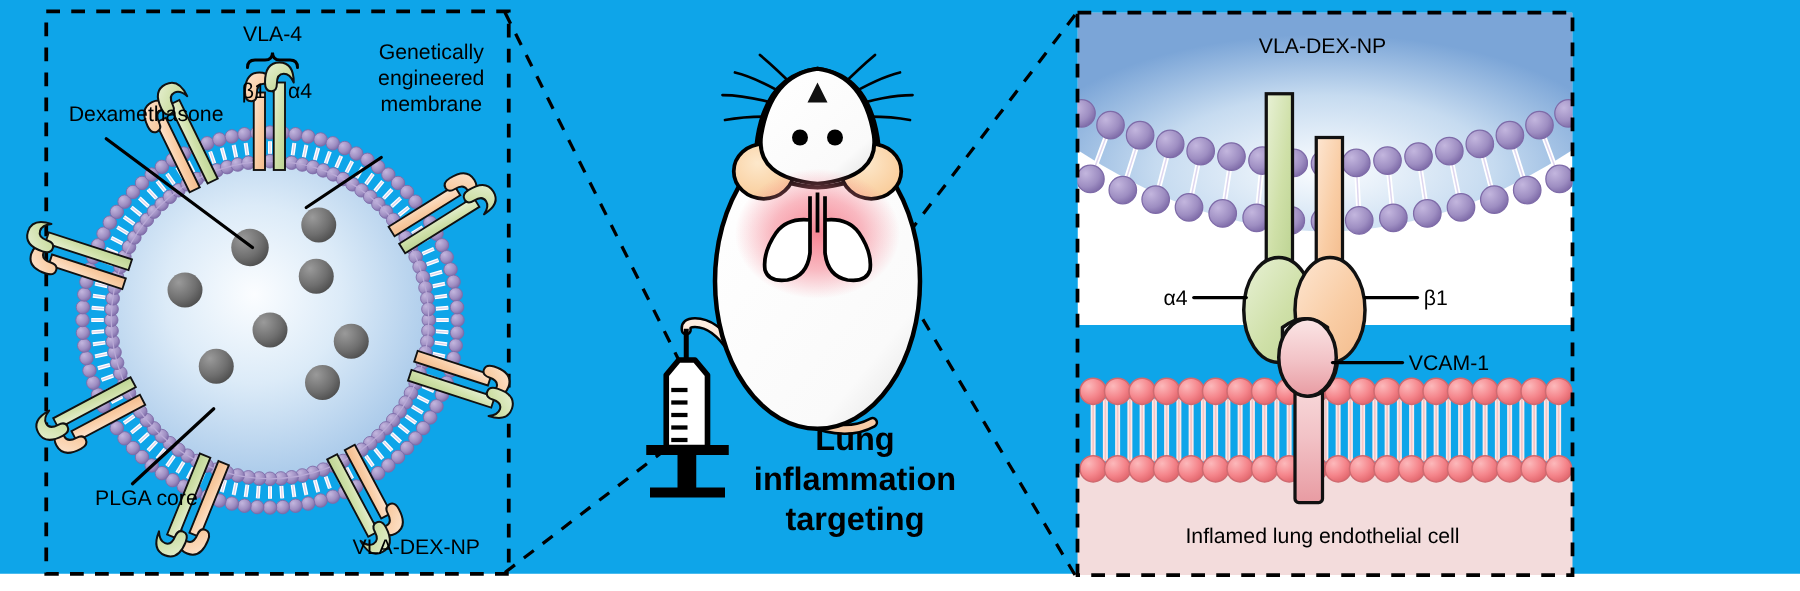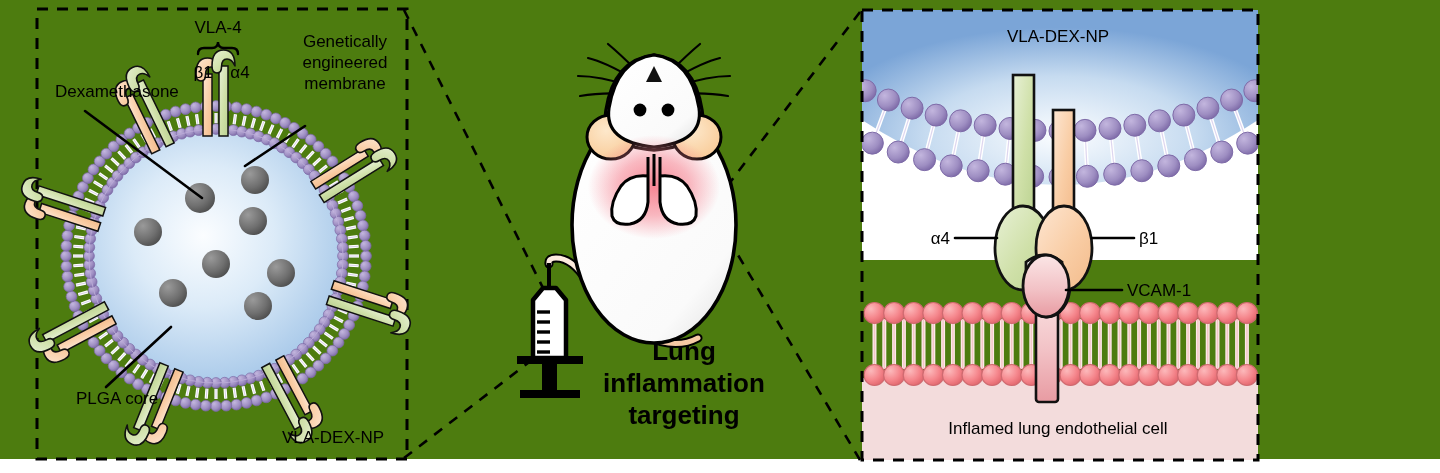--- a/index.html
+++ b/index.html
@@ -1,17 +1,17 @@
 <!DOCTYPE html>
 <html><head>
 <meta charset="utf-8">
 <style>
   html,body{margin:0;padding:0;background:#ffffff;}
   body{width:1440px;height:473px;font-family:"Liberation Sans",sans-serif;overflow:hidden;}
-  #stage{position:relative;width:1440px;height:459px;background:#4d7c0f;}
+  #stage{position:relative;width:1440px;height:459px;background:#0ea5e9;}
   svg.layer{position:absolute;left:0;top:0;width:1440px;height:473px;}
   .lbl{font-family:"Liberation Sans",sans-serif;fill:#000;font-size:17px;}
   .lbl-big{font-family:"Liberation Sans",sans-serif;fill:#000;font-size:26px;font-weight:bold;}
   .leader{stroke:#000;stroke-width:2.6;fill:none;stroke-linecap:round;}
   .dash{stroke:#000;stroke-width:3;fill:none;stroke-dasharray:11 9;stroke-linecap:butt;}
   .dashthin{stroke:#000;stroke-width:2.6;fill:none;stroke-dasharray:10 9;}
 </style>
 </head>
 <body>
 

